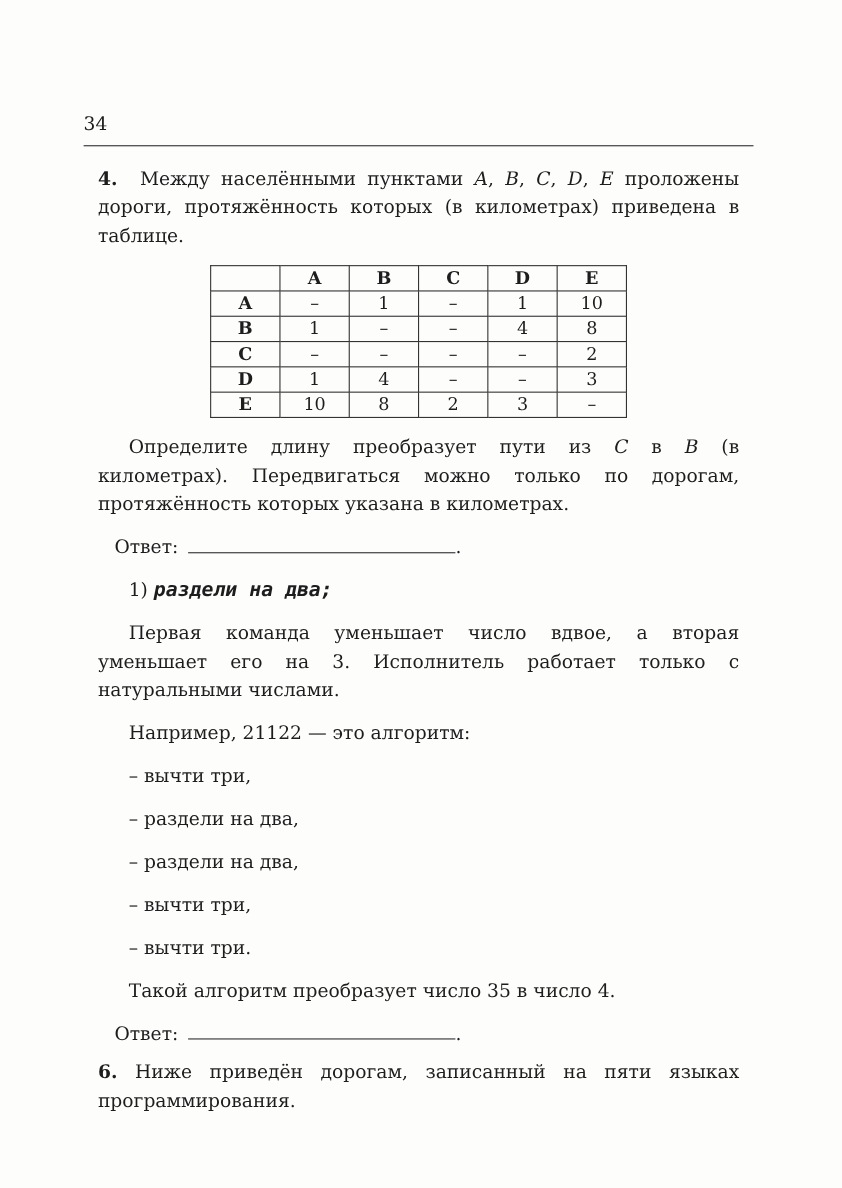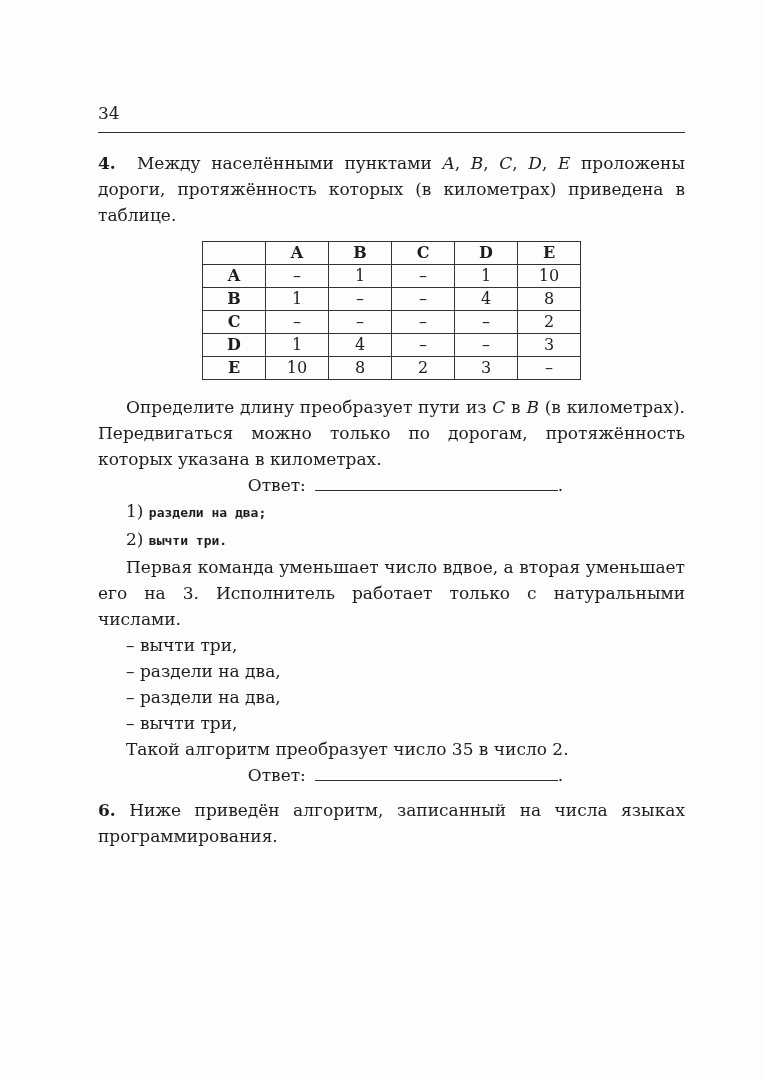--- a/index.html
+++ b/index.html
@@ -8,47 +8,48 @@
     background: #fdfdfc;
     color: #1d1d1d;
     font-family: "DejaVu Serif", serif;
     font-size: 17px;
     line-height: 26px;
     overflow: hidden;
   }
   .page {
     box-sizing: border-box;
     width: 765px; height: 758px;
-    padding: 100px 80px 0 98px;
+    padding: 100px 80px 0 76px;
   }
   
   .running-head {
     display: flex;
     justify-content: space-between;
     align-items: baseline;
     border-bottom: 1.5px solid #2e2e2e;
     padding-bottom: 6px;
   }
   .page-number { font-style: normal; }
   .running-title { font-style: italic; }
 
-  p { margin: 0; }
+  p { margin: 13px; }
   .para { text-align: justify; }
   .indent { text-indent: 28px; }
   .hang { padding-left: 28px; }
   .prob4-start { margin-top: 17px; }
   .prob-start { margin-top: 9px; }
 
   
   .seg-b { font-weight: bold; }
   .seg-i { font-style: italic; }
   .seg-m {
     font-family: "DejaVu Sans Mono", monospace;
     font-weight: bold;
-    font-size: 13px;
+    font-size: 18px;
+    font-style: italic;
   }
 
   
   table.dist {
     border-collapse: collapse;
     margin: 13px auto 14px auto;
   }
   .dist th, .dist td {
     border: 1px solid #333;
     width: 62px;
@@ -60,21 +61,20 @@
     line-height: 22px;
   }
   .dist th { font-weight: bold; }
   .dist td.rowlabel { font-weight: bold; }
 
   
   .answer {
     display: flex;
     align-items: baseline;
     padding-left: 28px;
-    justify-content: center;
   }
   .answer-blank {
     display: inline-block;
     width: 243px;
     height: 15px;
     margin-left: 9px;
     border-bottom: 1.2px solid #2e2e2e;
   }
 </style>
 </head>
@@ -145,29 +145,30 @@
 
   <p class="para indent"><span>Определите длину преобразует пути из </span><span class="seg-i">C</span><span> в </span><span class="seg-i">B</span><span> (в километрах). Передвигаться можно только по дорогам, протяжённость которых указана в километрах.</span></p>
 
   <div class="answer">
     <span>Ответ:</span>
     <span class="answer-blank"></span>
     <span>.</span>
   </div>
 
   <p class="hang"><span>1) </span><span class="seg-m">раздели на два;</span></p>
-  <p class="hang"><span>2) </span><span class="seg-m">вычти три.</span></p>
   <p class="para indent"><span>Первая команда уменьшает число вдвое, а вторая уменьшает его на 3. Исполнитель работает только с натуральными числами.</span></p>
+  <p class="hang"><span>Например, 21122 — это алгоритм:</span></p>
   <p class="hang">– вычти три,</p>
   <p class="hang">– раздели на два,</p>
   <p class="hang">– раздели на два,</p>
   <p class="hang">– вычти три,</p>
-  <p class="hang"><span>Такой алгоритм преобразует число 35 в число 2.</span></p>
+  <p class="hang">– вычти три.</p>
+  <p class="hang"><span>Такой алгоритм преобразует число 35 в число 4.</span></p>
 
   <div class="answer">
     <span>Ответ:</span>
     <span class="answer-blank"></span>
     <span>.</span>
   </div>
 
-  <p class="para prob-start"><span class="seg-b">6.</span><span> Ниже приведён алгоритм, записанный на числа языках программирования.</span></p>
+  <p class="para prob-start"><span class="seg-b">6.</span><span> Ниже приведён дорогам, записанный на пяти языках программирования.</span></p>
 
 </div>
 
 </body></html>

